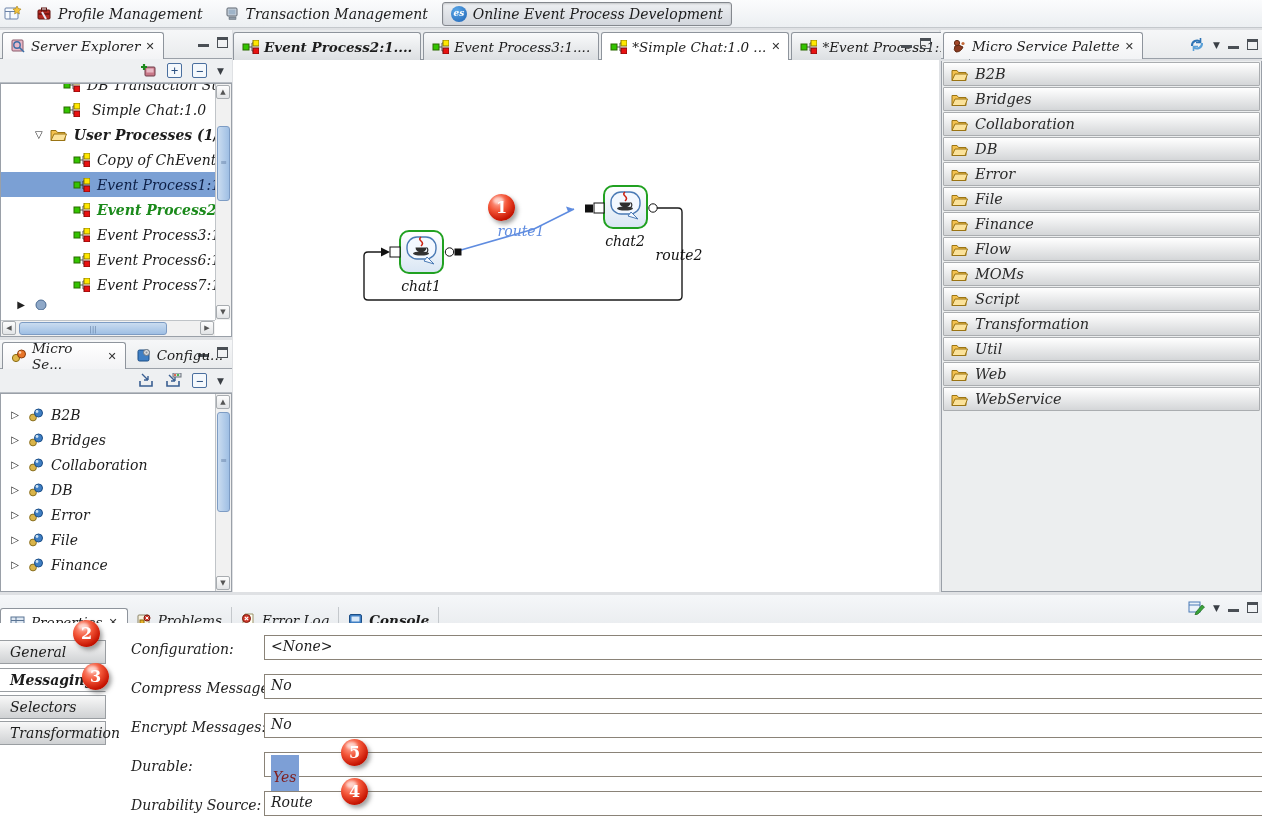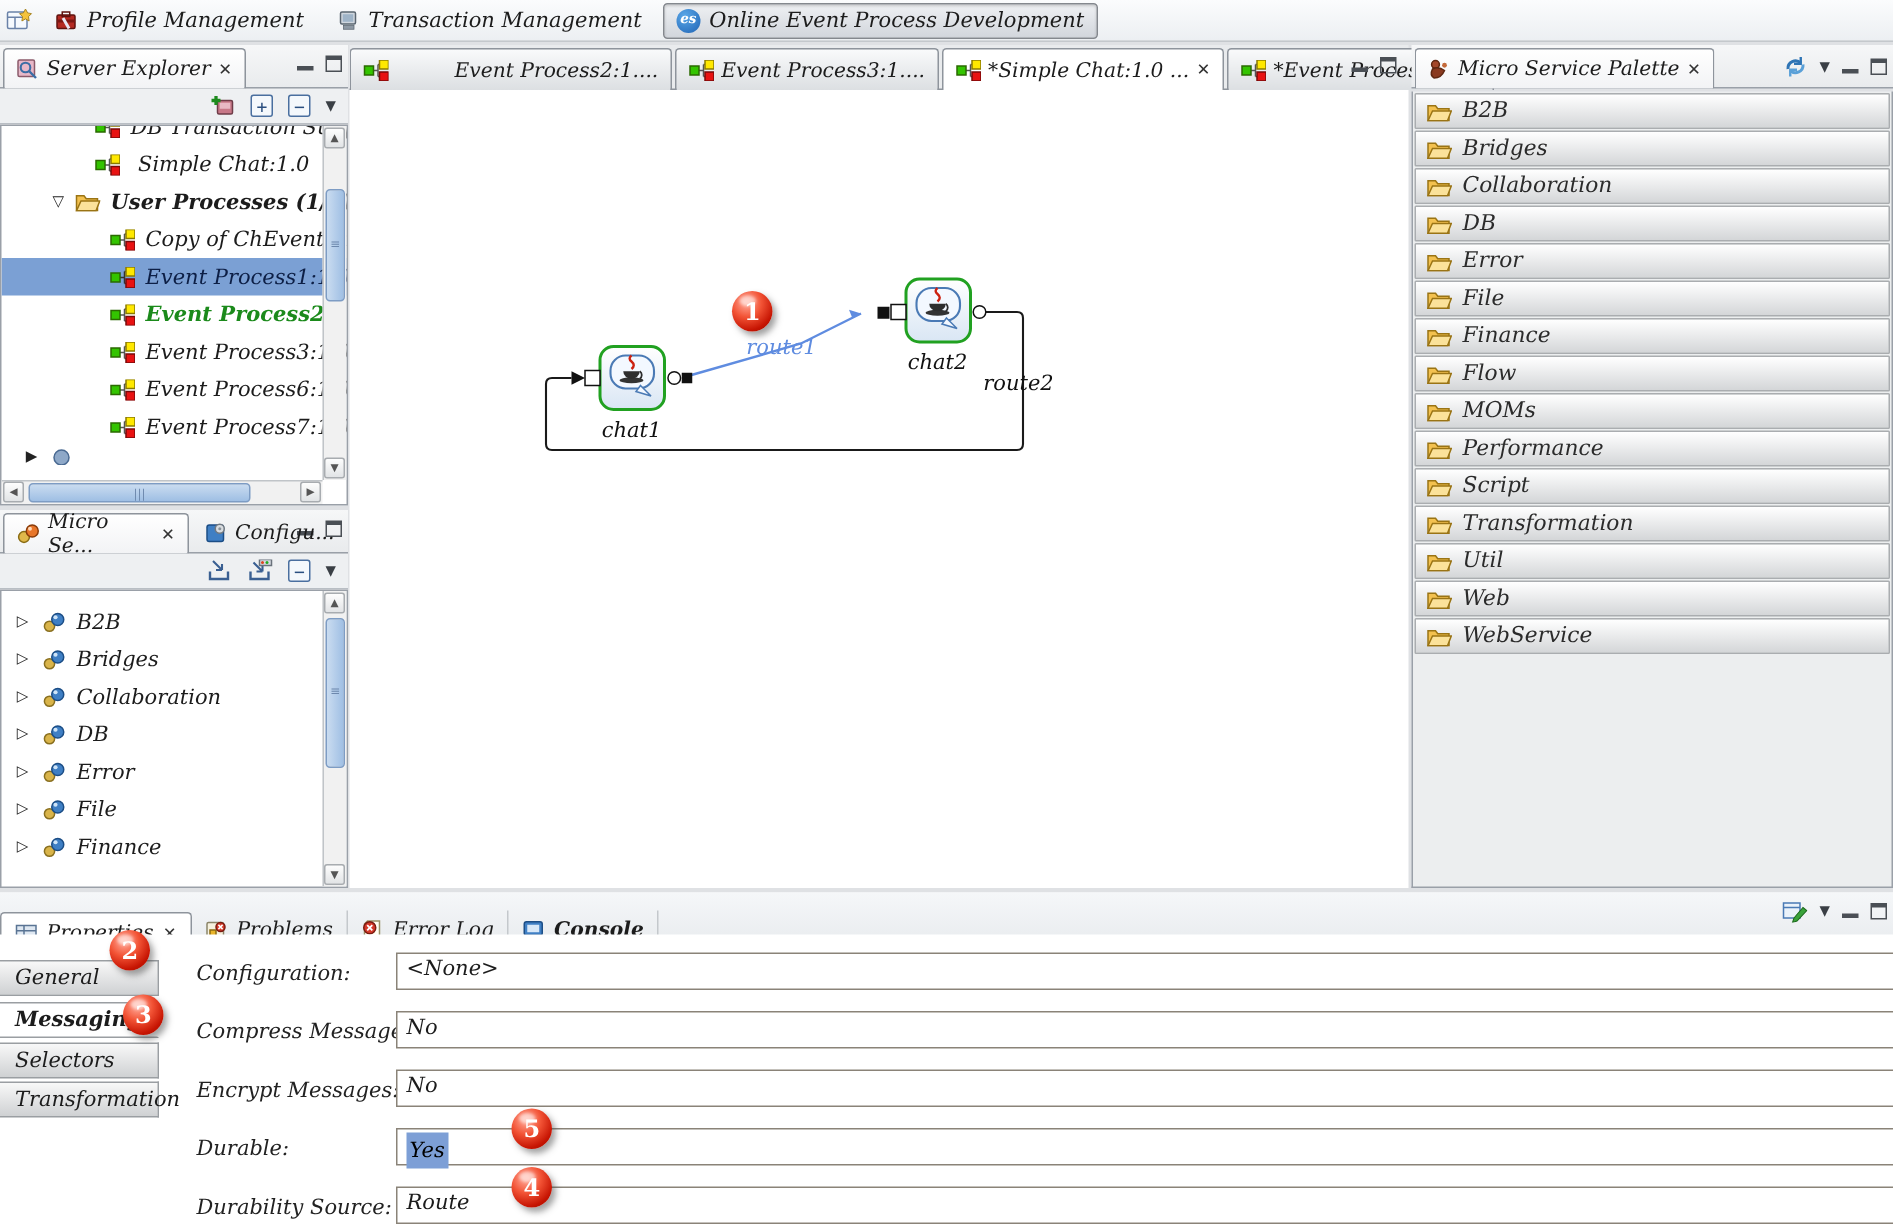--- a/index.html
+++ b/index.html
@@ -67,21 +67,21 @@
   .thumb.h { background:linear-gradient(#cadcf0,#9fbfe4); }
   .grip { color:#6d88ad; font-size:8px; font-style:normal; text-align:center; line-height:1; }
 
   
   #editor-tabbar { position:absolute; left:233px; top:30px; width:706px; height:30px;
     display:flex; align-items:flex-end; background:#e9ebed; border-bottom:1px solid #8e949c; }
   .etab { display:flex; align-items:center; gap:5px; height:28px; padding:0 8px;
     font-size:13.5px; border:1px solid #8e949c; border-bottom:none; border-radius:3px 3px 0 0;
     background:linear-gradient(#f9fafb,#dcdfe2); margin-right:2px; white-space:nowrap; margin-bottom:-1px; }
   .etab.active { background:#fff; z-index:3; }
-  .etab.boldlbl .elbl { font-weight:normal;margin-left:39px; }
+  .etab.boldlbl .elbl { font-weight:bold; }
   #canvas { position:absolute; left:233px; top:60px; width:706px; height:532px; background:#fff; }
 
   
   #palette-body { position:absolute; left:0; top:31px; right:0; bottom:0; background:#eceeef;
     border:1px solid #9aa0a8; border-top:none; padding-top:1px; }
   .prow { height:24px; margin:0 1px 1px 1px; border:1px solid #aaadb0; border-radius:1px;
     background:linear-gradient(#ffffff,#d4d6d8); display:flex; align-items:center;
     gap:7px; padding-left:7px; font-size:14.5px; color:#2b2b2b; }
 
   
@@ -95,21 +95,21 @@
   .ptab.boldlbl span.plbl { font-weight:bold; }
   #prop-content { position:absolute; left:0; top:28px; right:0; bottom:0; background:#fff; }
   .sidetab { position:absolute; left:0; width:106px; height:24px;
     background:linear-gradient(#f8f8f8,#cfd1d3); border:1px solid #9a9ea2; border-left:none;
     display:flex; align-items:center; padding-left:10px; font-size:14px; }
   .sidetab.sel { background:#fff; font-weight:bold; border-right-color:#fff; }
   .flabel { position:absolute; left:131px; font-size:14px; color:#222; }
   .combo { position:absolute; left:264px; width:1187px; height:25px; background:#fff;
     border:1px solid #8a8378; }
   .combo .val { position:absolute; left:6px; top:2px; font-size:14px; }
-  .combo .val.hl { background:#7d9fd6; color:#000000; padding:4px 2px; }
+  .combo .val.hl { background:#7d9fd6; color:#7f1d1d; padding:14px 2px; }
   .ddbtn { position:absolute; right:2px; top:2px; width:27px; height:19px;
     border:1px solid #5f6a76; border-radius:3px; background:linear-gradient(#ffffff,#dde1e6);
     display:flex; align-items:center; justify-content:center; }
 
   
   .badge { position:absolute; width:27px; height:27px; border-radius:50%;
     background:radial-gradient(circle at 36% 28%, #ffa08e 6%, #f25335 38%, #c61402 72%, #8e0d00 100%);
     color:#fff; font-family:"DejaVu Serif",serif; font-style:normal; font-weight:bold;
     font-size:16px; display:flex; align-items:center; justify-content:center;
     box-shadow:2.5px 3px 4px rgba(70,70,70,.5); z-index:20; }
@@ -600,27 +600,20 @@
             <path d="M1 2.5h5l1.5 2H15v8H1z" fill="#f3c14f" stroke="#9a7414"></path>
             <path d="M1 12.5 L4 6 h12.5 L14 12.5z" fill="#fbe29a" stroke="#9a7414"></path>
           </svg></span>
         <span>MOMs</span>
       </div>
     <div class="prow">
         <span class="icon"><svg width="17" height="13" viewBox="0 0 17 13">
             <path d="M1 2.5h5l1.5 2H15v8H1z" fill="#f3c14f" stroke="#9a7414"></path>
             <path d="M1 12.5 L4 6 h12.5 L14 12.5z" fill="#fbe29a" stroke="#9a7414"></path>
           </svg></span>
-        <span>Performance</span>
-      </div>
-    <div class="prow">
-        <span class="icon"><svg width="17" height="13" viewBox="0 0 17 13">
-            <path d="M1 2.5h5l1.5 2H15v8H1z" fill="#f3c14f" stroke="#9a7414"></path>
-            <path d="M1 12.5 L4 6 h12.5 L14 12.5z" fill="#fbe29a" stroke="#9a7414"></path>
-          </svg></span>
         <span>Script</span>
       </div>
     <div class="prow">
         <span class="icon"><svg width="17" height="13" viewBox="0 0 17 13">
             <path d="M1 2.5h5l1.5 2H15v8H1z" fill="#f3c14f" stroke="#9a7414"></path>
             <path d="M1 12.5 L4 6 h12.5 L14 12.5z" fill="#fbe29a" stroke="#9a7414"></path>
           </svg></span>
         <span>Transformation</span>
       </div>
     <div class="prow">

